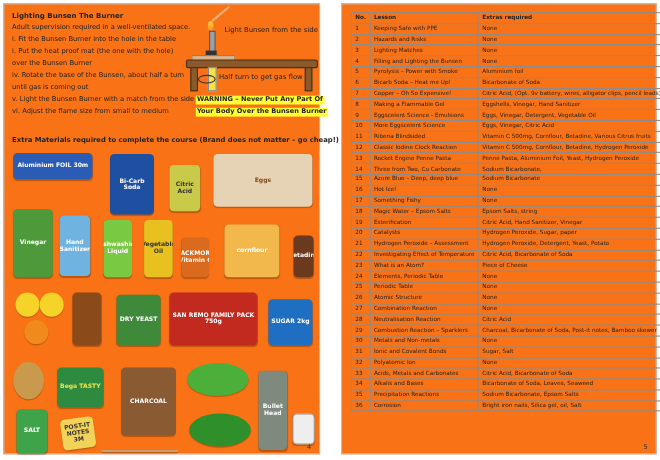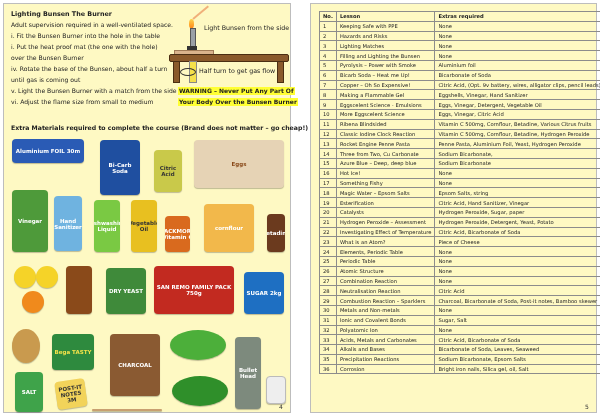--- a/index.html
+++ b/index.html
@@ -1,17 +1,17 @@
 <!DOCTYPE html>
 <html><head>
 <meta charset="utf-8">
 <style>
   html,body{margin:0;padding:0;}
   body{width:600px;height:418px;background:#ffffff;position:relative;overflow:hidden;font-family:"DejaVu Sans",sans-serif;color:#222;}
-  .page{position:absolute;background:#fef9c3;border:1px solid #bdbdbd;box-sizing:border-box;}
+  .page{position:absolute;background:#f97316;border:1px solid #bdbdbd;box-sizing:border-box;}
   #page4{left:3px;top:3px;width:288px;height:410px;}
   #page5{left:310px;top:3px;width:287px;height:410px;}
   .t{position:absolute;white-space:nowrap;font-size:6.1px;line-height:8px;color:#222;}
   .title{font-size:6.4px;font-weight:bold;}
   .warn{background:#ffff33;font-weight:bold;font-size:6px;padding:0 1px;}
   .pgnum{position:absolute;font-size:6px;color:#333;}
   
   .tabletop{position:absolute;left:165px;top:50px;width:118px;height:6px;background:#8a5a2b;border:1px solid #4a2e12;border-radius:2px;}
   .mat{position:absolute;left:170px;top:46px;width:38px;height:4px;background:#d9b38c;border:1px solid #a07a55;}
   .leg{position:absolute;width:5px;height:20px;background:#8a5a2b;border:1px solid #4a2e12;top:57px;}

